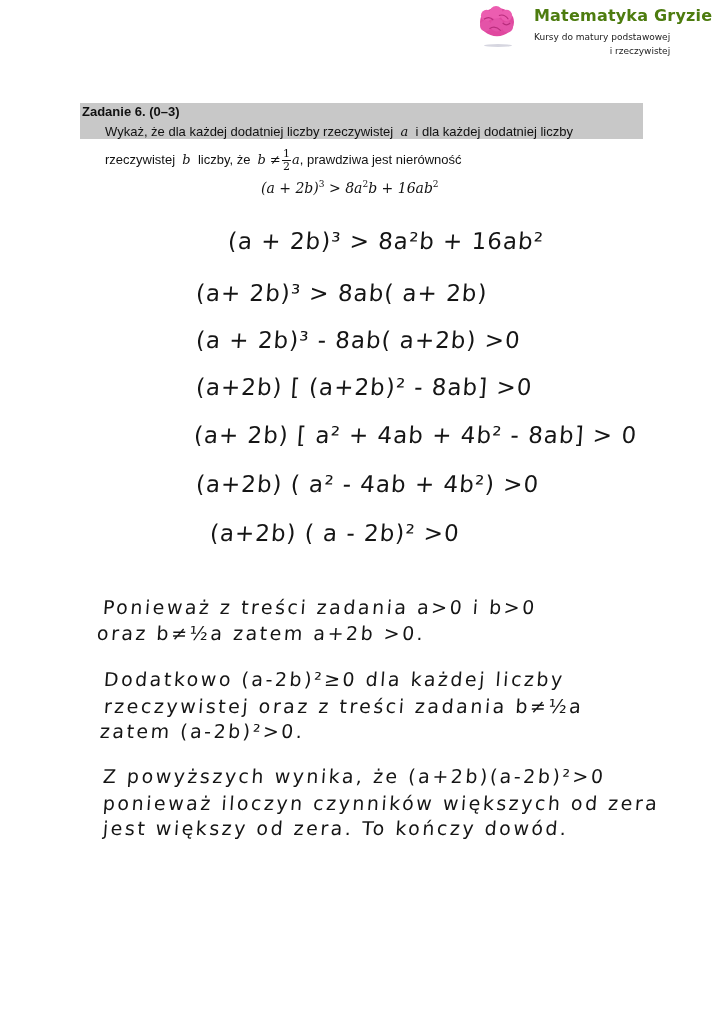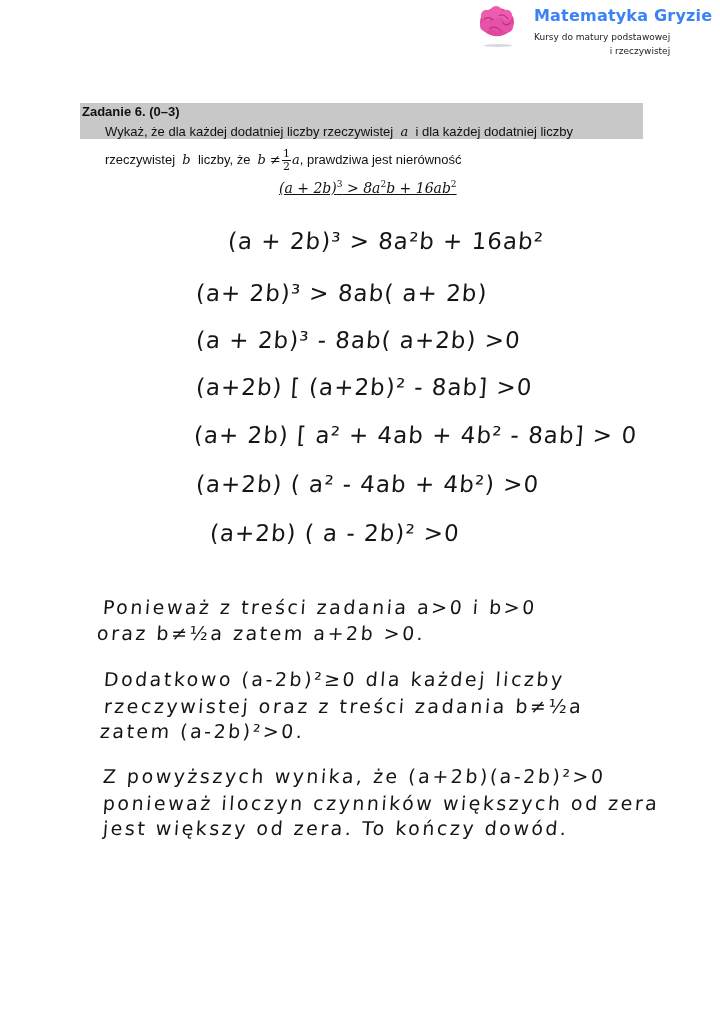--- a/index.html
+++ b/index.html
@@ -1,29 +1,29 @@
 <!DOCTYPE html>
 <html><head>
 <meta charset="utf-8">
 <style>
   html, body { margin: 0; padding: 0; }
   body { width: 720px; height: 1023px; background: #ffffff; position: relative; overflow: hidden; font-family: "Liberation Sans", sans-serif; color: #111; }
   .logo { position: absolute; left: 472px; top: 4px; width: 240px; height: 60px; }
   .brain { position: absolute; left: 6px; top: 2px; width: 38px; height: 34px; }
   .brain-shadow { position: absolute; left: 12px; top: 40px; width: 28px; height: 3px; background: #d6d6e0; border-radius: 50%; }
-  .logo-title { position: absolute; left: 62px; top: 2px; font-family: "DejaVu Sans", sans-serif; font-weight: bold; font-size: 16px; color: #3b82f6; letter-spacing: 0.2px; white-space: nowrap; }
+  .logo-title { position: absolute; left: 62px; top: 2px; font-family: "DejaVu Sans", sans-serif; font-weight: bold; font-size: 16px; color: #4d7c0f; letter-spacing: 0.2px; white-space: nowrap; }
   .logo-sub { position: absolute; left: 62px; top: 26px; font-family: "DejaVu Sans", sans-serif; font-size: 9px; line-height: 14px; color: #222; white-space: nowrap; text-align: right; }
   .task-header { position: absolute; left: 80px; top: 103px; width: 563px; height: 36px; background: #c8c8c8; }
   .task-header span { position: absolute; left: 2px; top: 1px; font-weight: bold; font-size: 13px; }
   .task-line { position: absolute; left: 81px; font-size: 13px; white-space: nowrap; margin-left: 24px; }
   .m { font-family: "DejaVu Serif", serif; font-style: italic; }
   .frac { display: inline-block; vertical-align: middle; text-align: center; font-family: "DejaVu Serif", serif; font-size: 11px; line-height: 12px; margin: 0 1px; }
   .frac span { display: block; }
   .frac .num { border-bottom: 1px solid #111; padding: 0 1px; }
-  .formula { position: absolute; left: 279px; top: 179px; font-family: "DejaVu Serif", serif; font-size: 14px; white-space: nowrap; text-decoration: underline; }
+  .formula { position: absolute; left: 261px; top: 179px; font-family: "DejaVu Serif", serif; font-size: 14px; white-space: nowrap; }
   .formula sup { font-size: 9px; }
   .hw { position: absolute; font-family: "DejaVu Sans", sans-serif; font-weight: normal; color: #151515; white-space: nowrap; transform: skewX(-4deg); letter-spacing: 1px; }
   .step { font-size: 23px; }
   .prose { font-size: 19px; letter-spacing: 2.5px; }
 </style>
 </head>
 <body>
 
 <div class="logo">
   <svg class="brain" viewBox="0 0 40 36">

